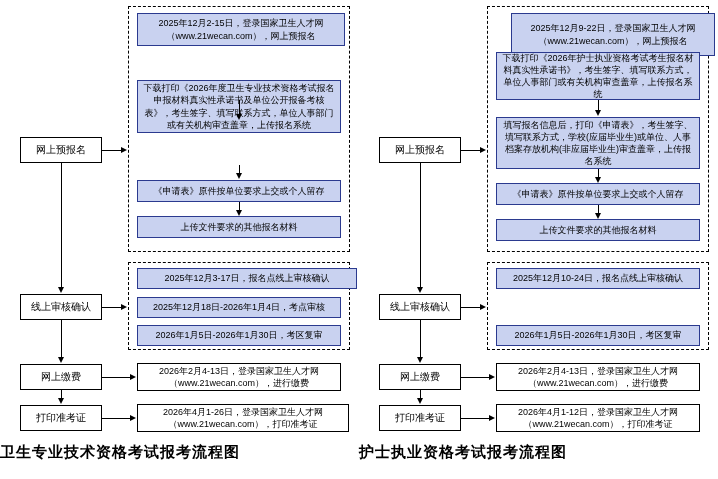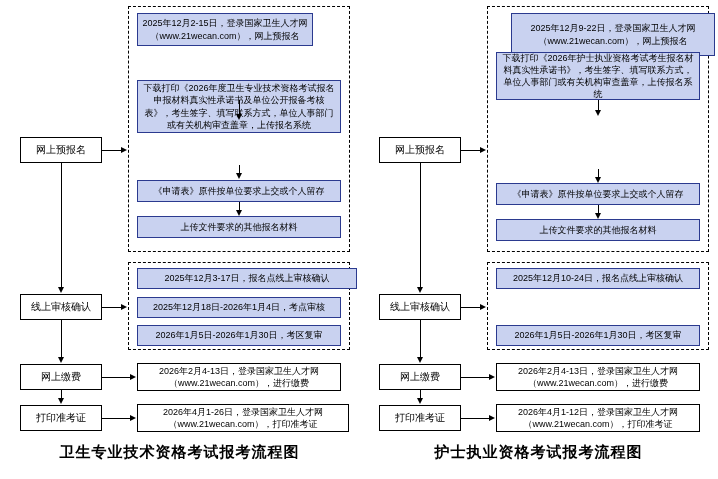--- a/index.html
+++ b/index.html
@@ -26,21 +26,21 @@
     height: 479px;
   }
   .flow.left { left: 0; }
   .flow.right { left: 359px; }
 
   .caption {
     position: absolute;
     left: 0;
     width: 359px;
     top: 443px;
-    text-align: center;
+    text-align: left;
     font-family: Liberation Sans, sans-serif;
     font-size: 15px;
     font-weight: 600;
     letter-spacing: 1px;
   }
 
   
   .stage {
     position: absolute;
     box-sizing: border-box;
@@ -143,21 +143,21 @@
 
     <div class="hline" style="left:102px; top:150px; width:19px;"></div>
     <div class="arrow-right" style="left:121px; top:146.5px;"></div>
     <div class="hline" style="left:102px; top:307px; width:19px;"></div>
     <div class="arrow-right" style="left:121px; top:303.5px;"></div>
     <div class="hline" style="left:102px; top:377px; width:28px;"></div>
     <div class="arrow-right" style="left:130px; top:373.5px;"></div>
     <div class="hline" style="left:102px; top:418px; width:28px;"></div>
     <div class="arrow-right" style="left:130px; top:414.5px;"></div>
 
-    <div class="box" style="left:137px; top:13px; width:176px; height:33px;">
+    <div class="box" style="left:137px; top:13px; width:208px; height:33px;">
       <span>2025年12月2-15日，登录国家卫生人才网（www.21wecan.com），网上预报名</span>
     </div>
     <div class="box" style="left:137px; top:52px; width:204px; height:53px;margin-top:28px;">
       <span>下载打印《2026年度卫生专业技术资格考试报名申报材料真实性承诺书及单位公开报备考核表》，考生签字、填写联系方式，单位人事部门或有关机构审查盖章，上传报名系统</span>
     </div>
     <div class="box" style="left:137px; top:180px; width:204px; height:22px;">
       <span>《申请表》原件按单位要求上交或个人留存</span>
     </div>
     <div class="box" style="left:137px; top:216px; width:204px; height:22px;">
       <span>上传文件要求的其他报名材料</span>
@@ -223,20 +223,23 @@
     <div class="arrow-right" style="left:130px; top:373.5px;"></div>
     <div class="hline" style="left:102px; top:418px; width:28px;"></div>
     <div class="arrow-right" style="left:130px; top:414.5px;"></div>
 
     <div class="box" style="left:152px; top:13px; width:204px; height:43px;">
       <span>2025年12月9-22日，登录国家卫生人才网（www.21wecan.com），网上预报名</span>
     </div>
     <div class="box" style="left:137px; top:52px; width:204px; height:48px;">
       <span>下载打印《2026年护士执业资格考试考生报名材料真实性承诺书》，考生签字、填写联系方式，单位人事部门或有关机构审查盖章，上传报名系统</span>
     </div>
+    <div class="box" style="left:137px; top:117px; width:204px; height:52px;">
+      <span>填写报名信息后，打印《申请表》，考生签字、填写联系方式，学校(应届毕业生)或单位、人事档案存放机构(非应届毕业生)审查盖章，上传报名系统</span>
+    </div>
     <div class="box" style="left:137px; top:183px; width:204px; height:22px;">
       <span>《申请表》原件按单位要求上交或个人留存</span>
     </div>
     <div class="box" style="left:137px; top:219px; width:204px; height:22px;">
       <span>上传文件要求的其他报名材料</span>
     </div>
 
     <div class="vline" style="left:239px; top:100px; height:10px;"></div>
     <div class="arrow-down" style="left:235.5px; top:110px;"></div>
     <div class="vline" style="left:239px; top:169px; height:8px;"></div>

